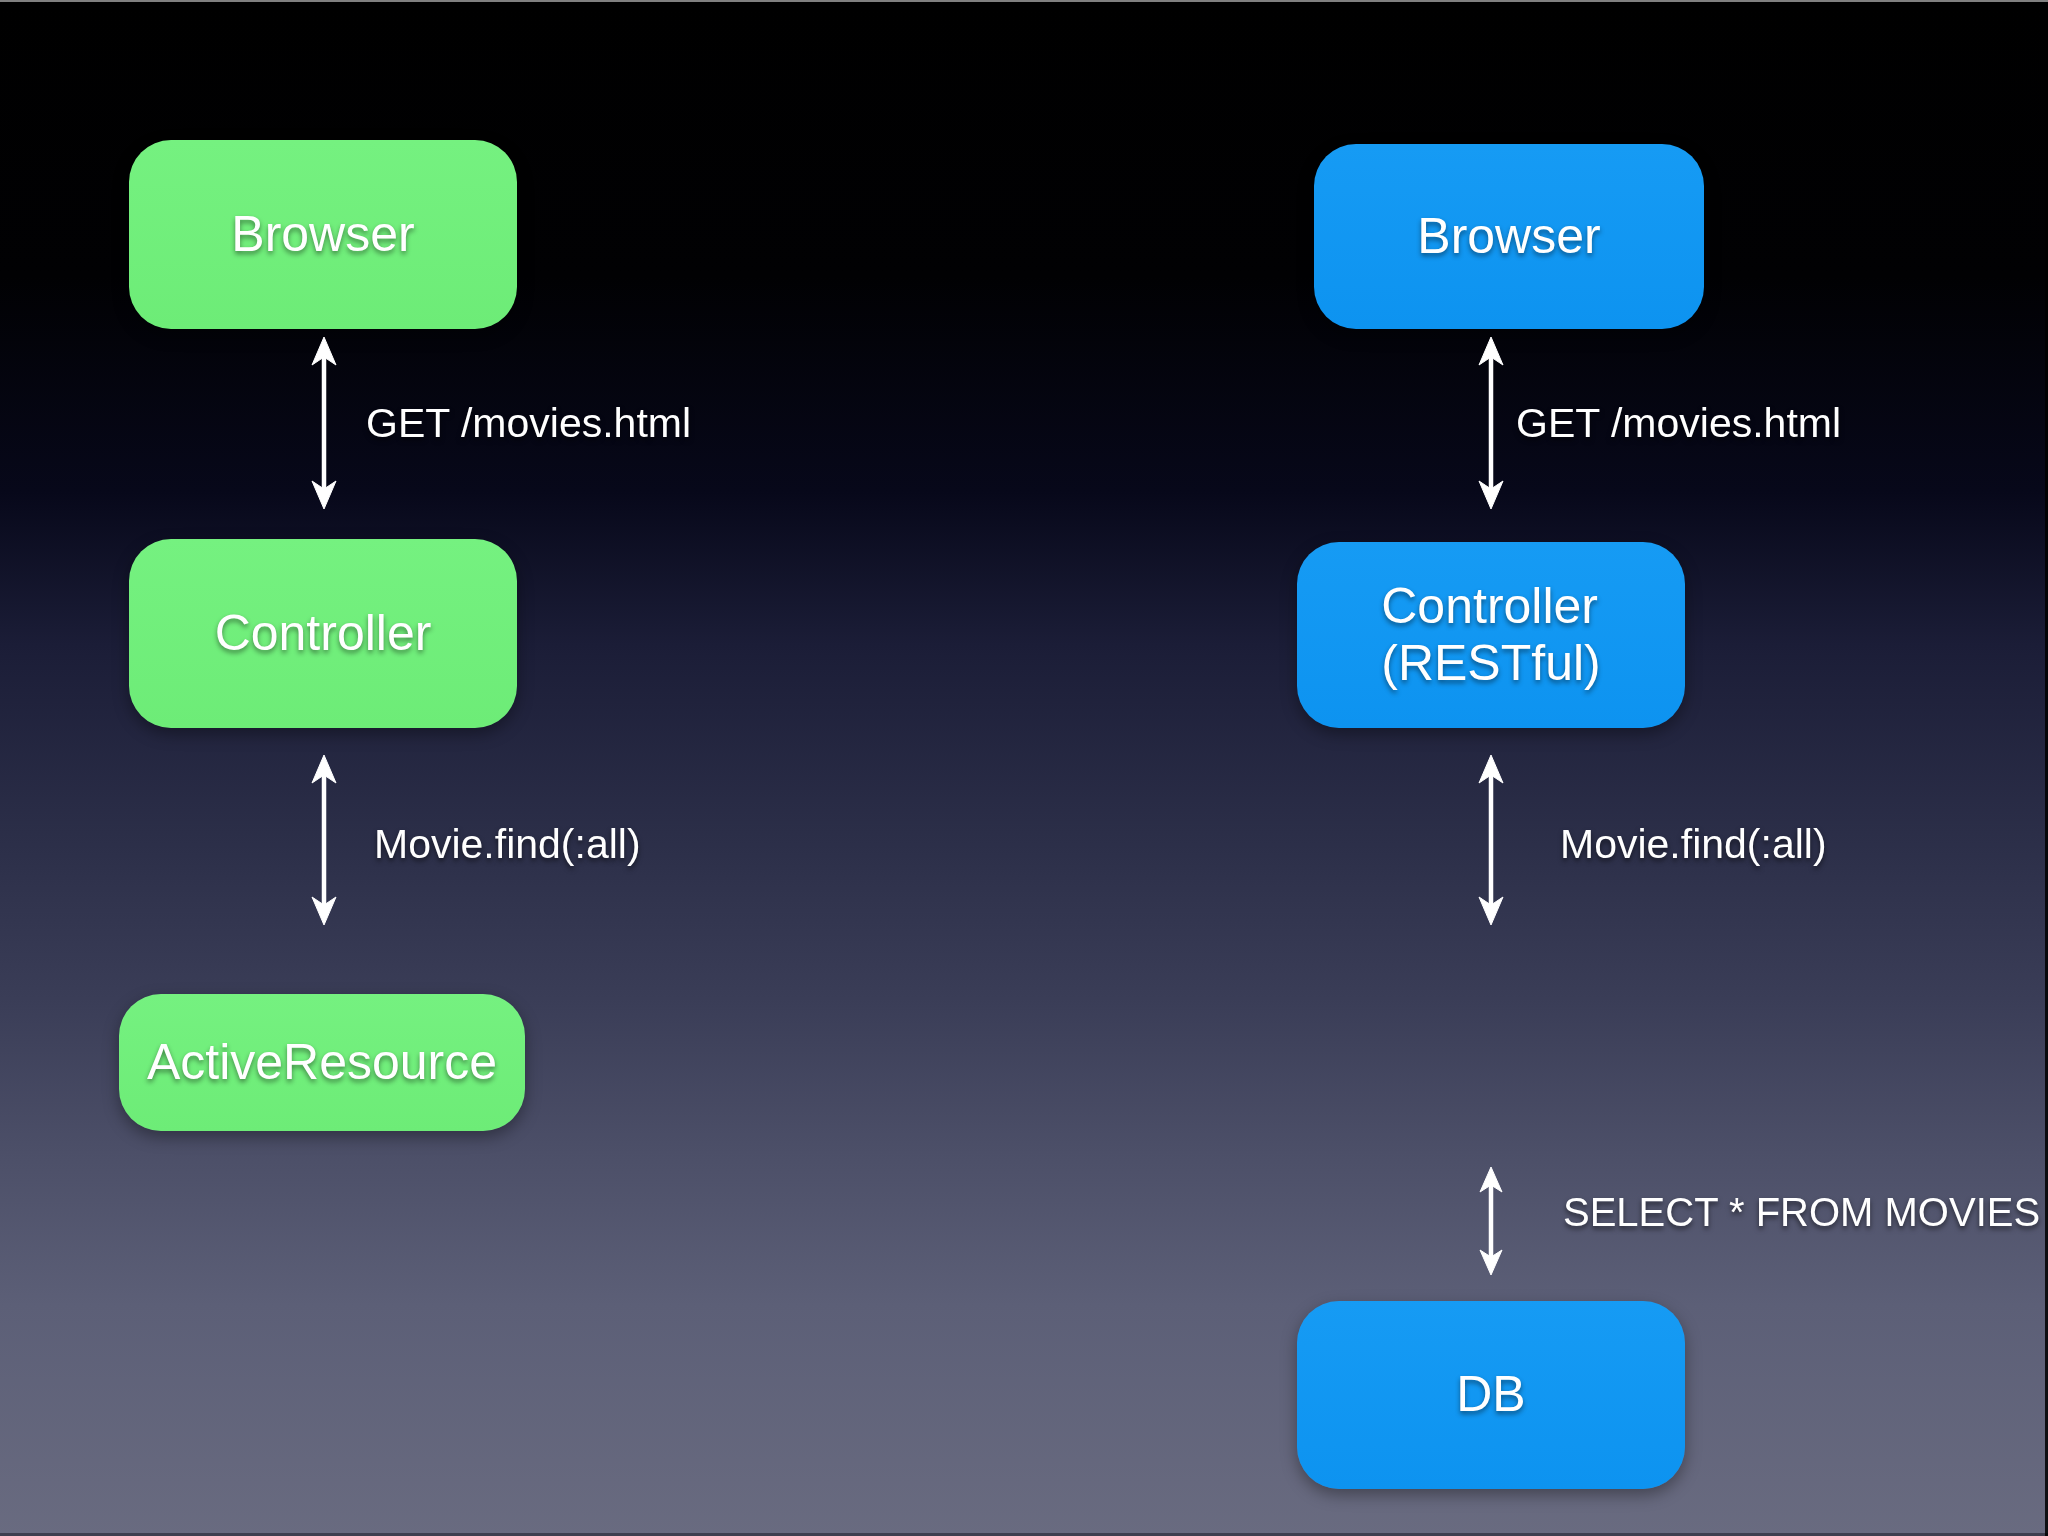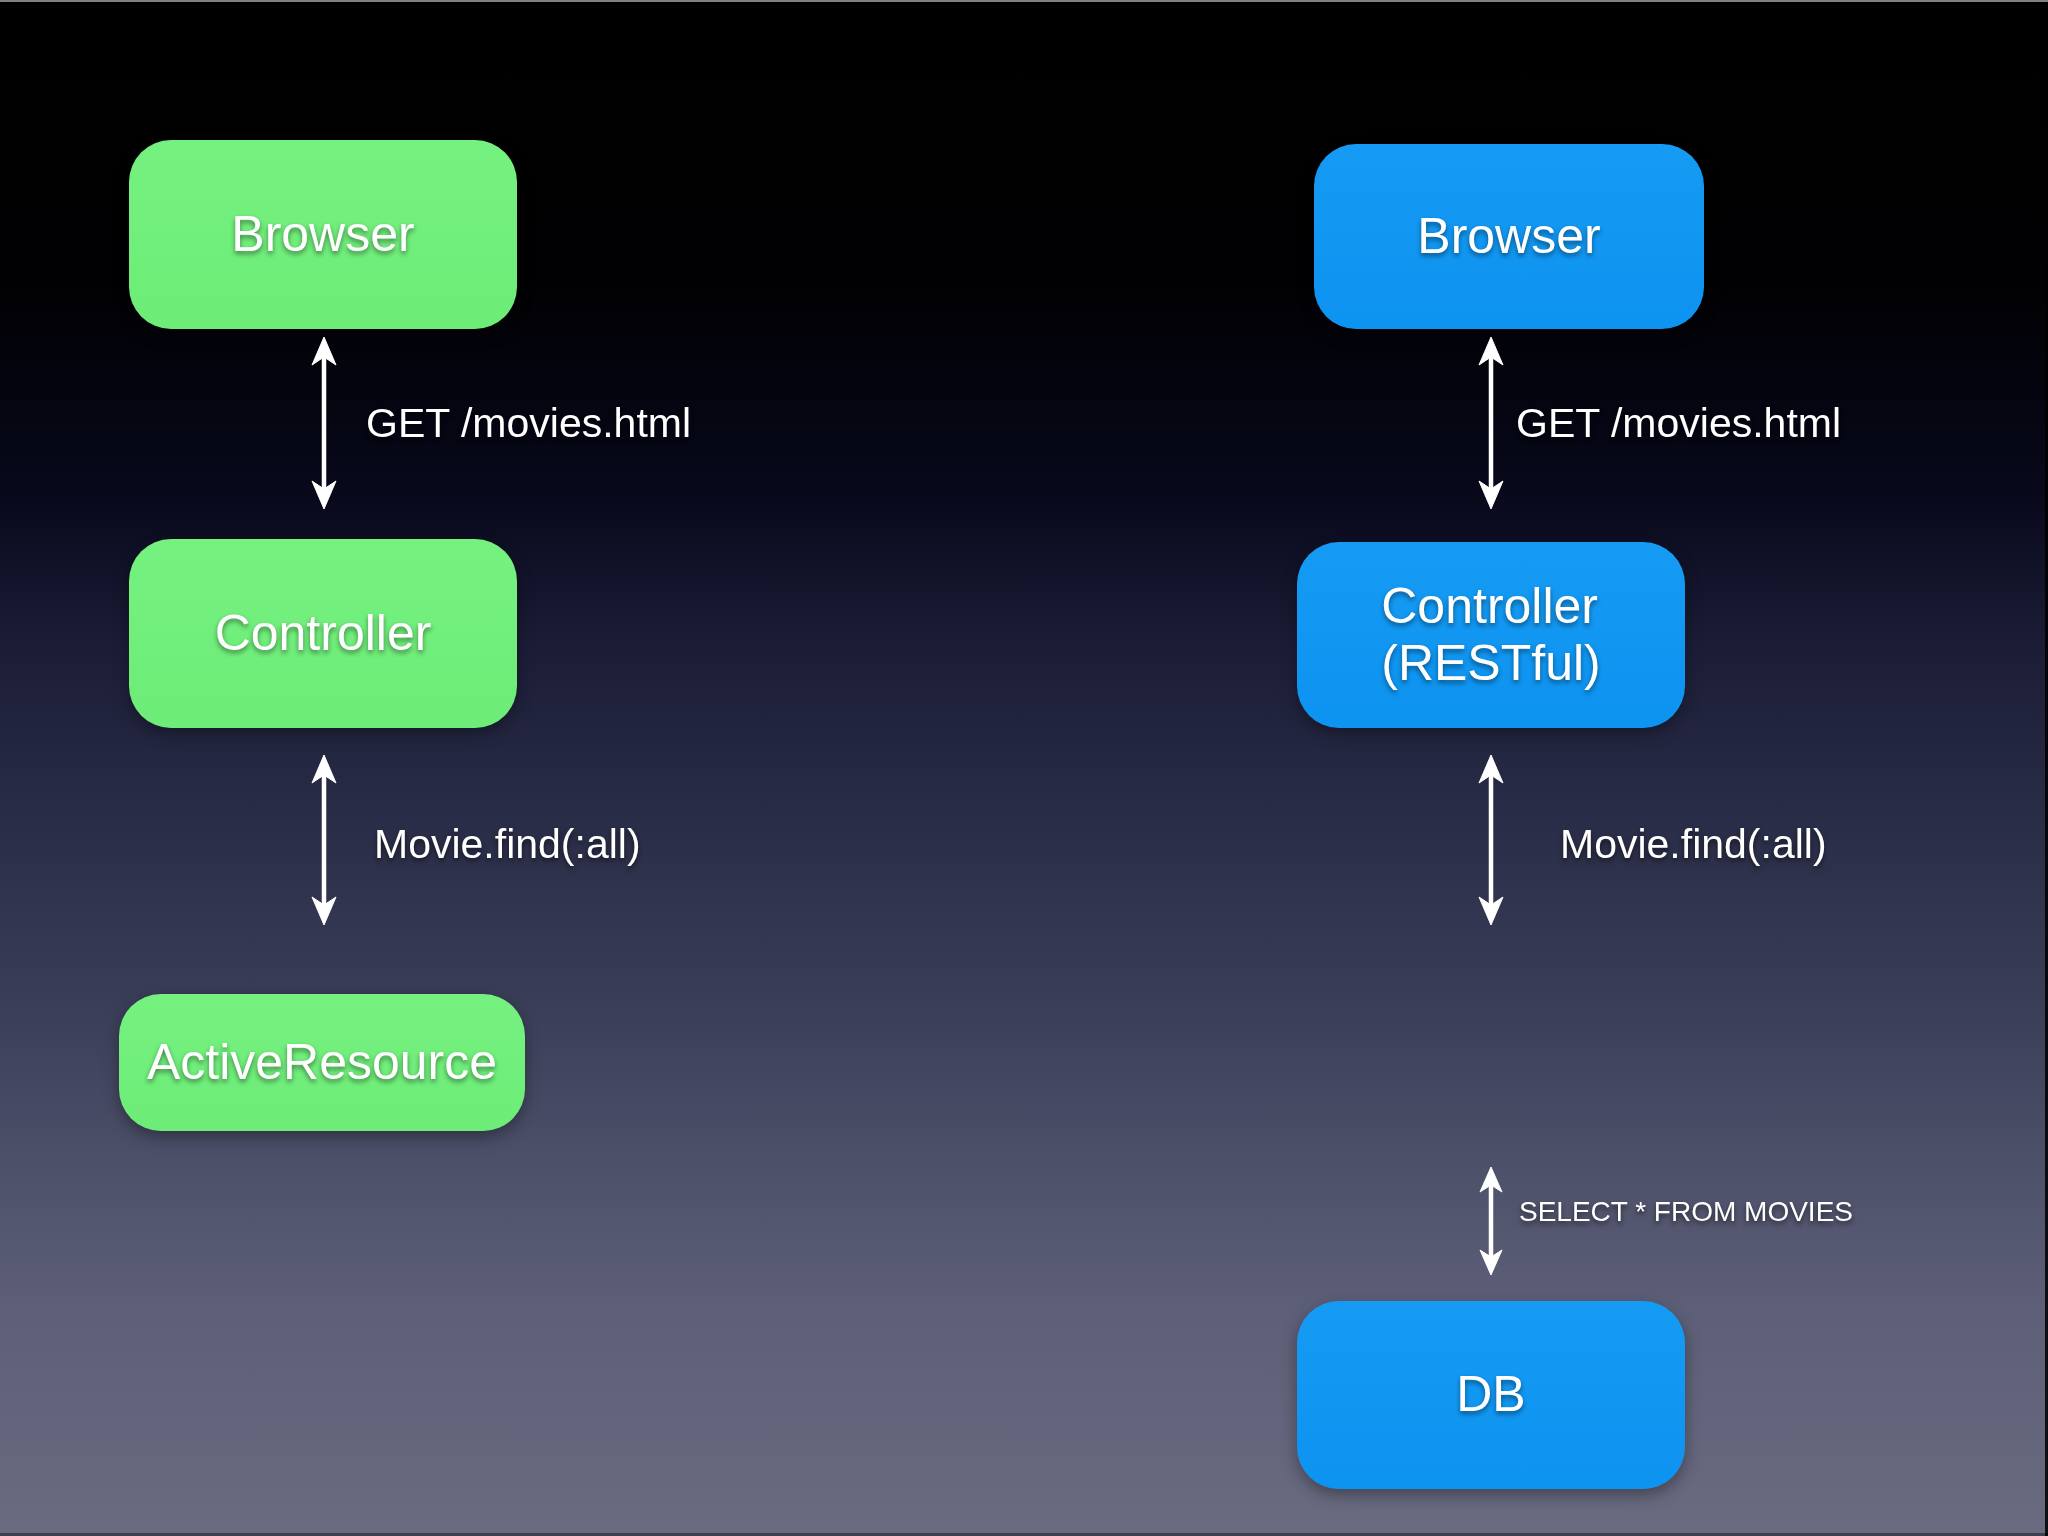--- a/index.html
+++ b/index.html
@@ -50,21 +50,22 @@
   }
   .edge-label {
     position: absolute;
     color: #ffffff;
     font-size: 41px;
     white-space: nowrap;
     transform: translateY(-52%);
     text-shadow: 0 3px 5px rgba(0,0,0,0.55);
   }
   .edge-label.small {
-    font-size: 28px;
+    font-size: 40px;
+    margin-left: 44px;
   }
   .arrow {
     position: absolute;
     display: block;
   }
   .arrow path, .arrow line {
     fill: #ffffff;
     stroke: #ffffff;
   }
 </style>

